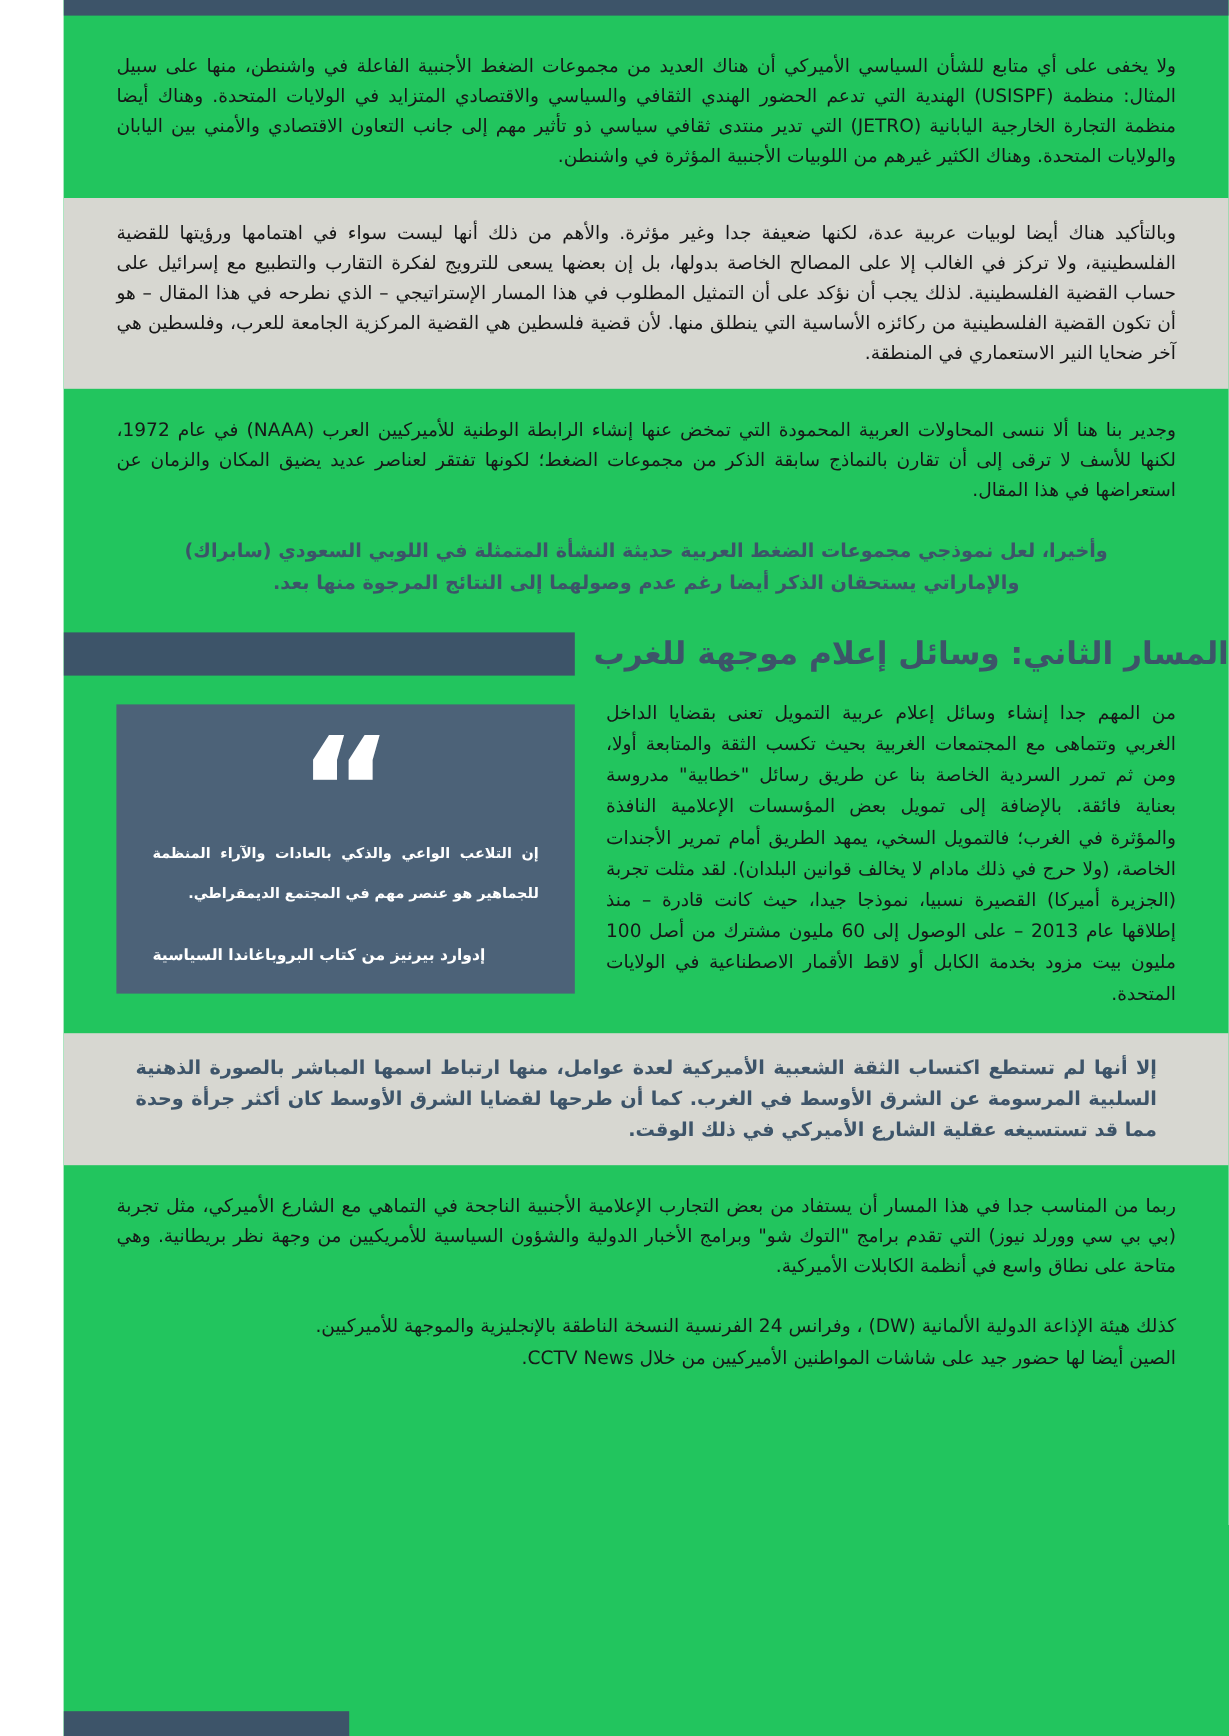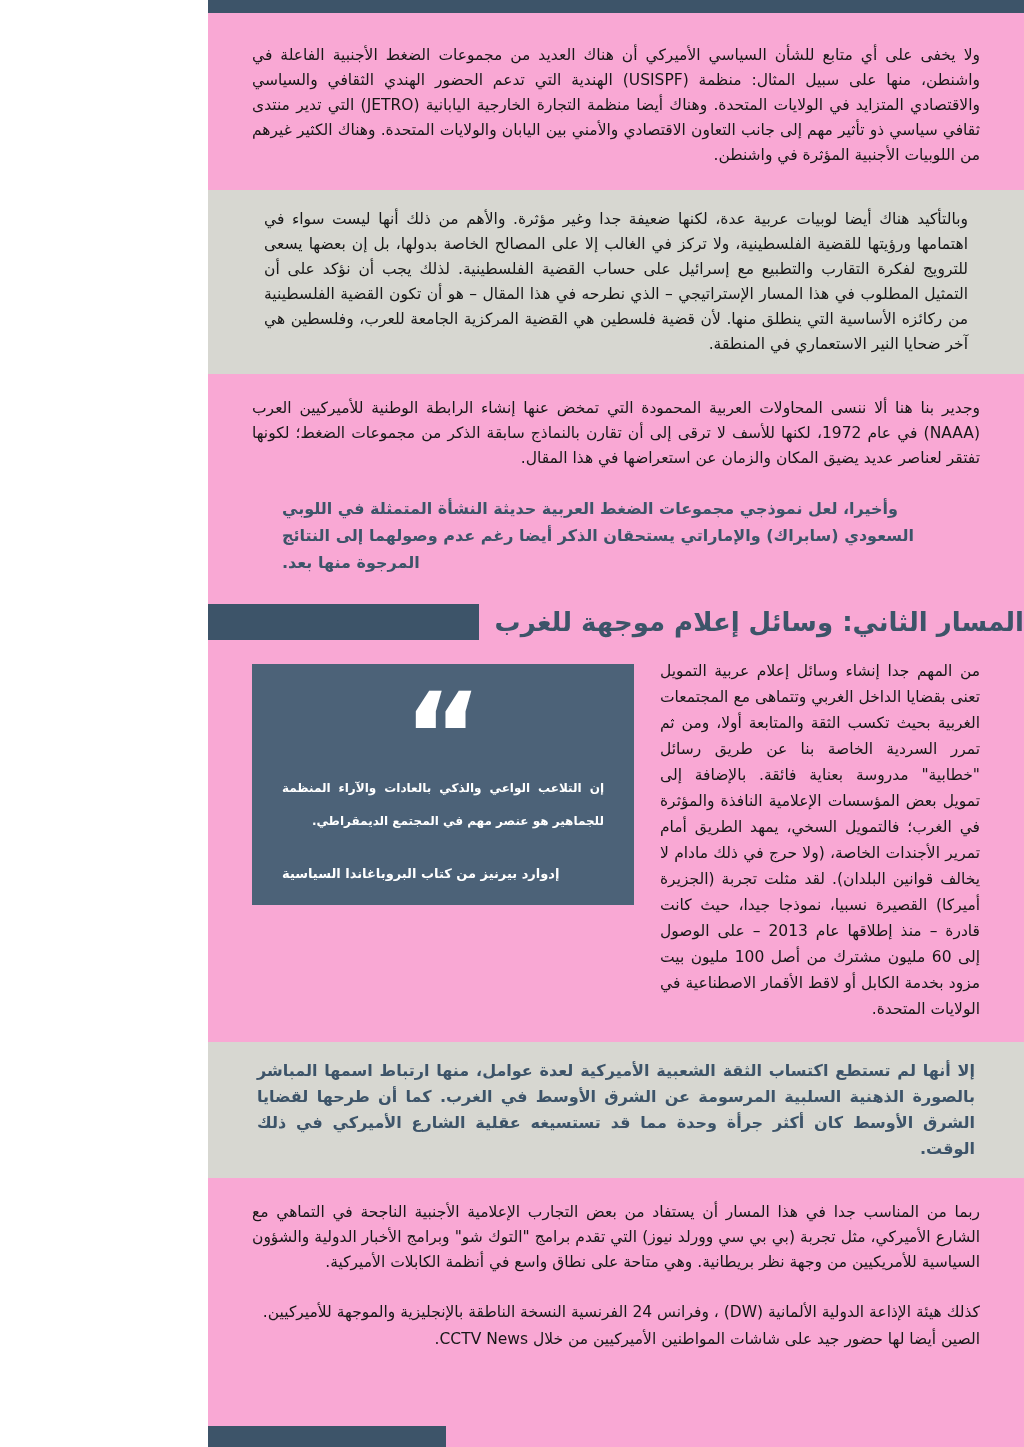--- a/index.html
+++ b/index.html
@@ -3,49 +3,49 @@
 <meta charset="utf-8">
 <style>
   * { margin: 0; padding: 0; box-sizing: border-box; }
   html, body { background: #ffffff; }
   body {
     width: 1024px;
     font-family: "DejaVu Sans", sans-serif;
   }
   .page {
     position: relative;
-    width: 816px;
+    width: 971px;
     height: 1447px;
-    background: #f9a8d4;
+    background: #22c55e;
     direction: rtl;
     overflow: hidden;
   }
   .topbar {
     height: 13px;
     background: #3d5469;
   }
   .inner { padding: 0 44px; }
   .p {
     font-size: 15.5px;
     line-height: 25px;
     text-align: justify;
     color: #171717;
   }
   .p-first { margin-top: 30px; margin-bottom: 22px; }
   .grayblock {
     background: #d7d7d1;
-    padding: 17px 12px;
+    padding: 17px 0;
   }
   .grayblock .p { margin: 0; }
   .p-naaa { margin-top: 22px; }
   .p-bold-blue {
     margin-top: 24px;
     font-weight: bold;
     color: #3d5469;
-    text-align: left;
+    text-align: center;
     font-size: 16px;
     line-height: 27px;
     padding: 0 30px;
   }
   .section-header {
     display: flex;
     align-items: center;
     margin: 28px 0 8px 0;
   }
   .section-bar {
@@ -94,21 +94,21 @@
     line-height: 33px;
     text-align: justify;
     margin-top: 6px;
   }
   .quote-attr {
     margin-top: 28px;
     font-size: 13px;
     font-weight: bold;
     text-align: left;
   }
-  .highlight-block { margin-top: 20px; padding: 16px 5px; }
+  .highlight-block { margin-top: 20px; padding: 16px 16px; }
   .p-highlight {
     font-weight: bold;
     color: #3d5469;
     font-size: 16px;
     line-height: 26px;
   }
   .p-followup { margin-top: 22px; }
   .outro { margin-top: 24px; }
   .outro .p {
     text-align: right;

